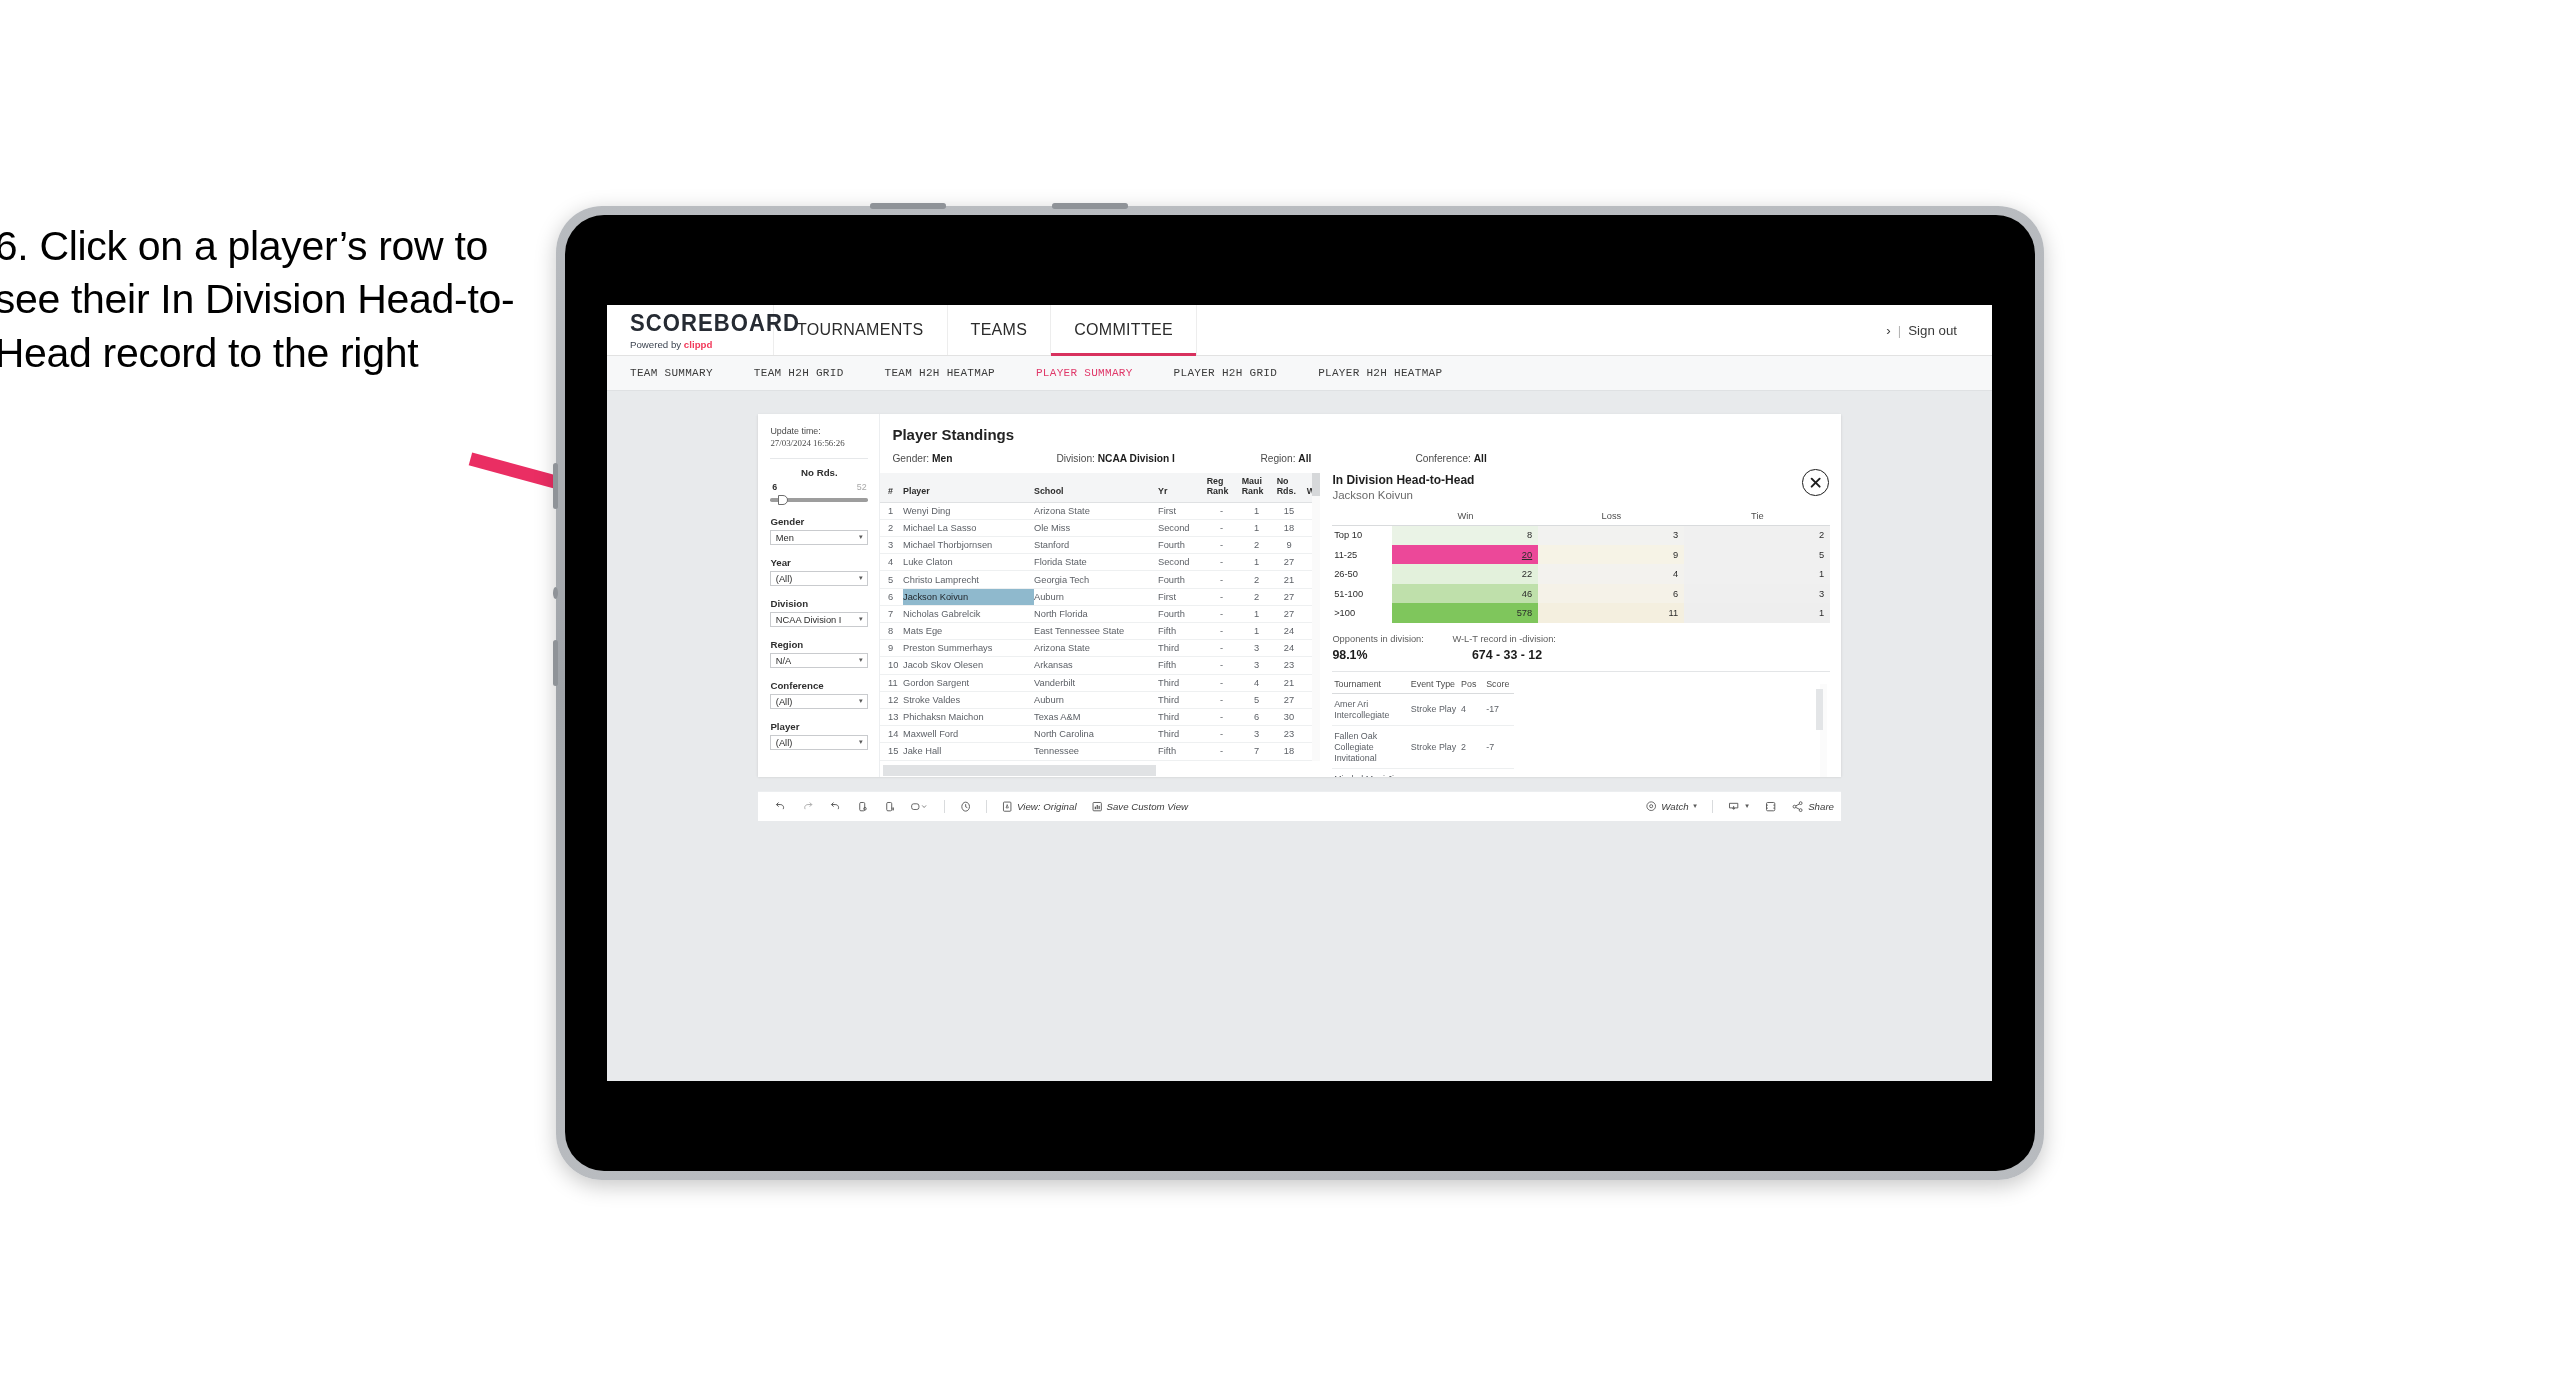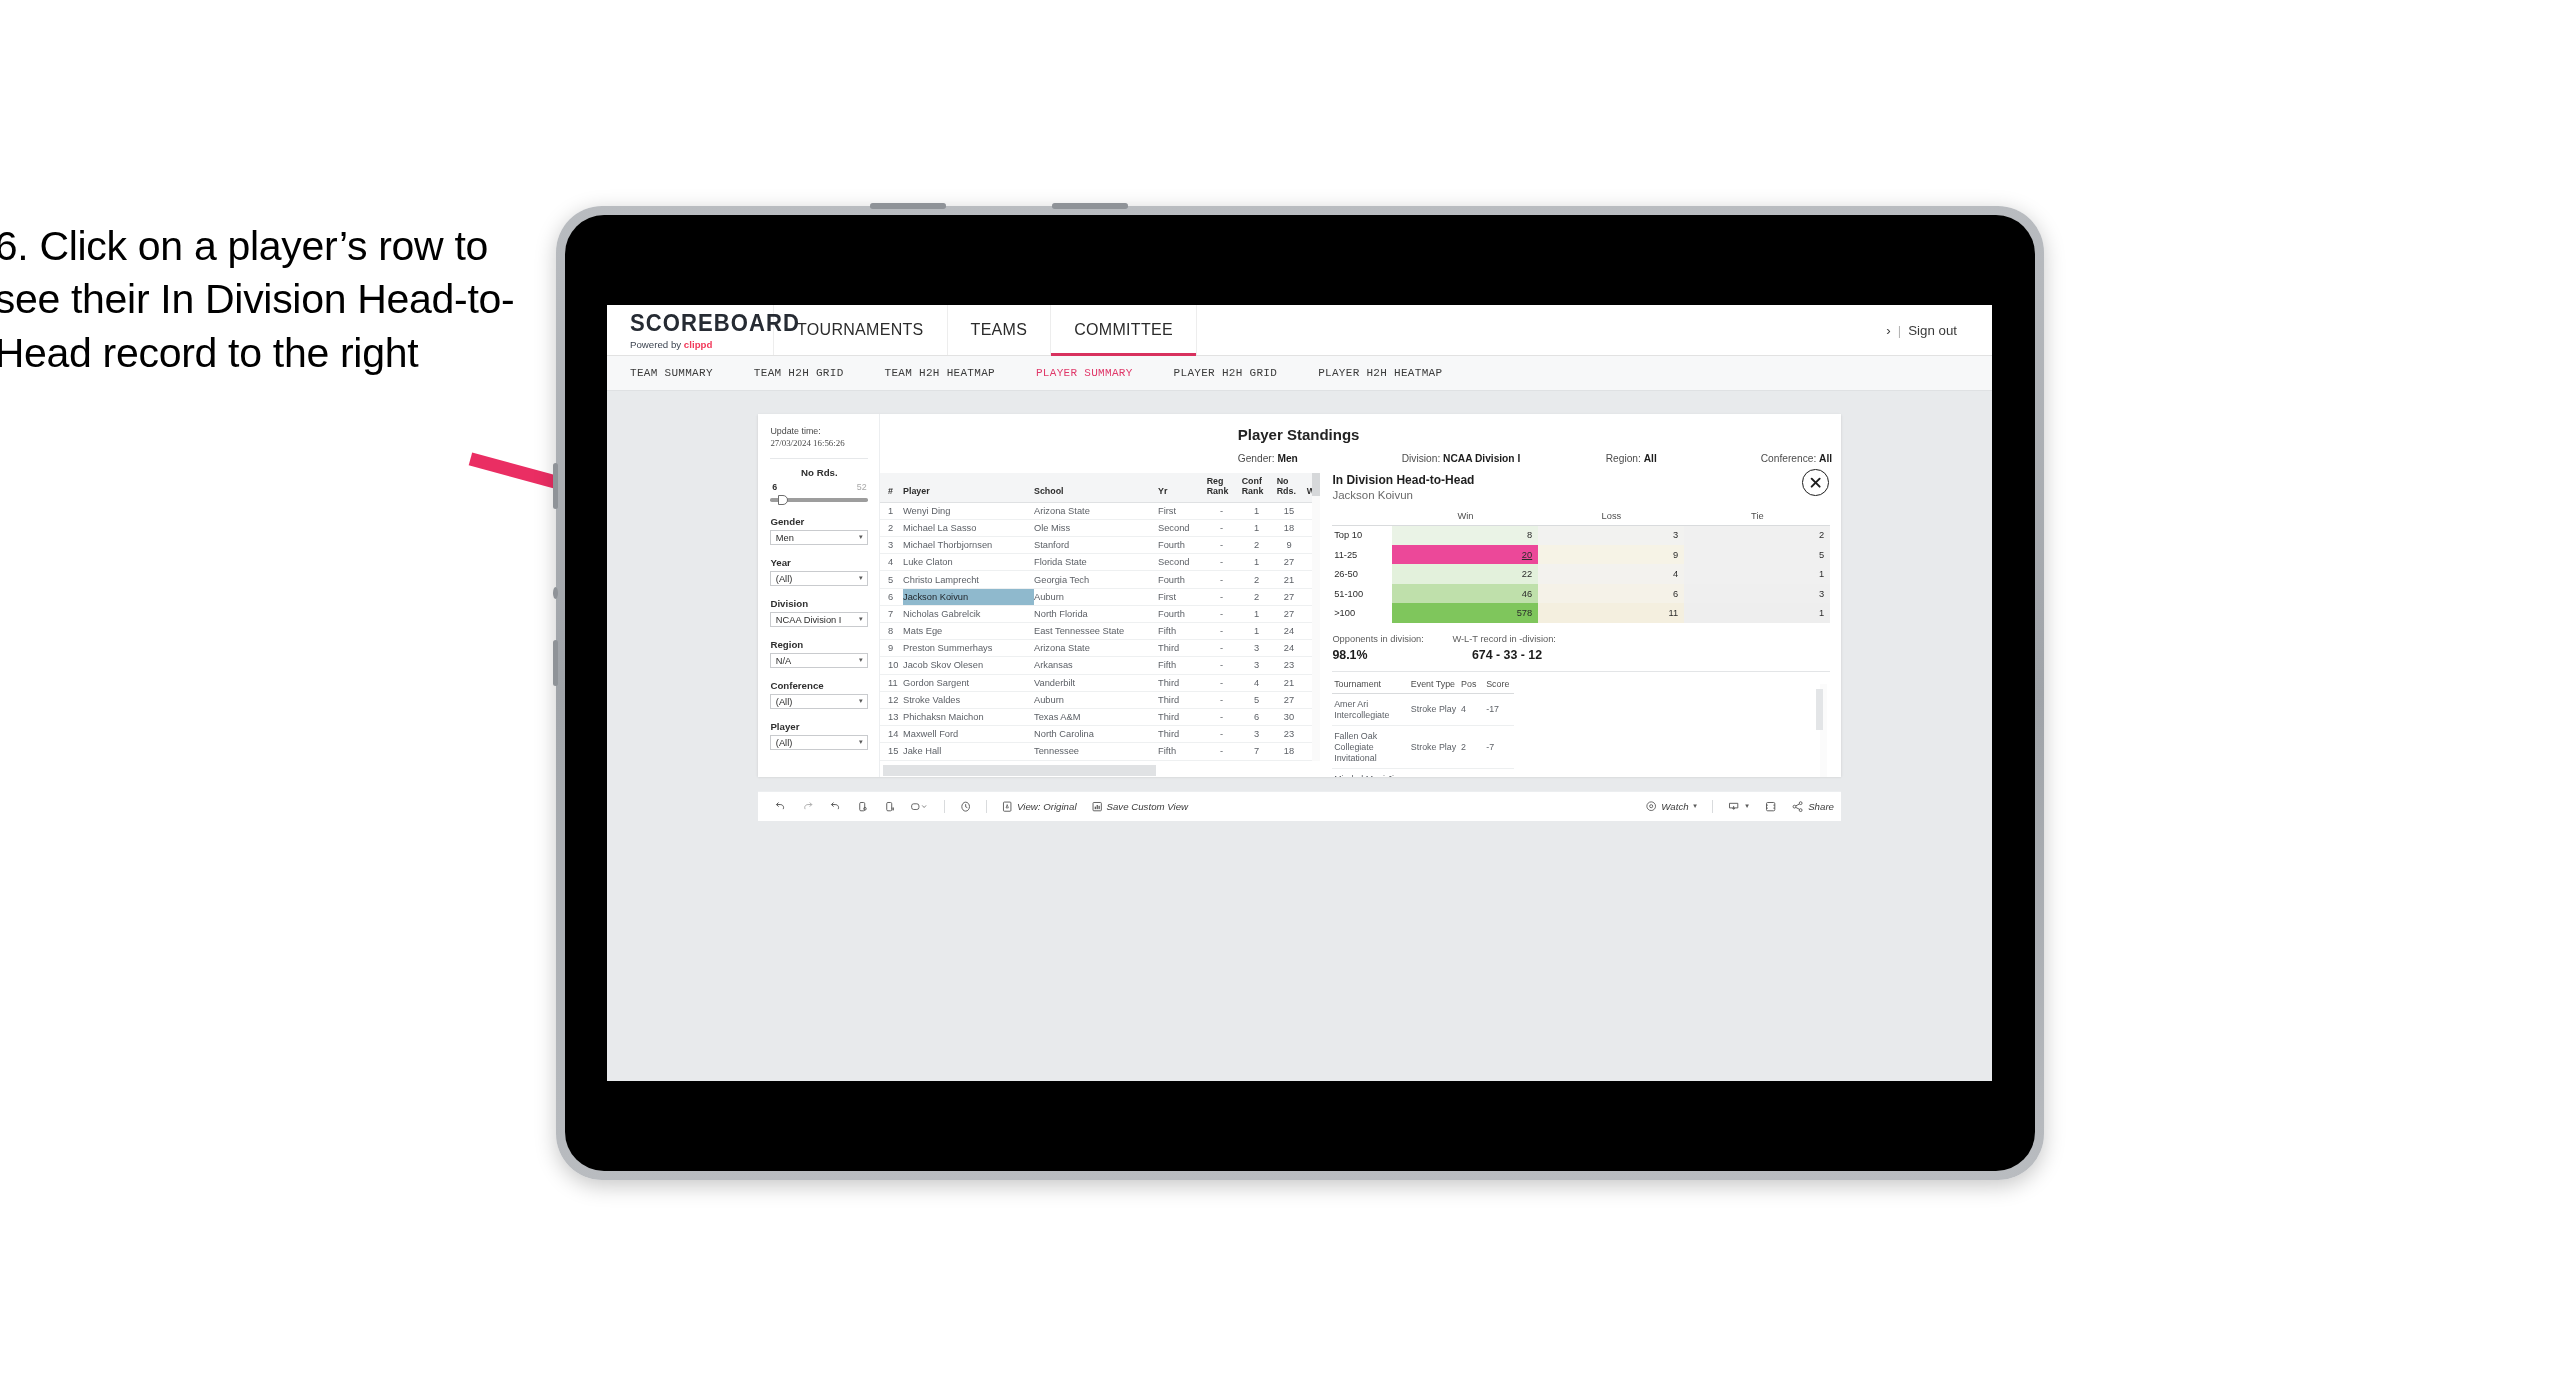--- a/index.html
+++ b/index.html
@@ -119,21 +119,21 @@
   .fgroup { margin-bottom: 11.5px; }
   .flabel { font-size:9.7px; font-weight:bold; color:#2f2f2f; margin-bottom:3.5px; }
   .fselect {
     height:15px; border:0.9px solid #c9cbce; background:#fff;
     display:flex; align-items:center; justify-content:space-between;
     padding:0 3.5px 0 4.4px; font-size:9.3px; color:#2b2b2b; cursor:pointer;
   }
   .caret { font-size:6.2px; color:#5b5b5b; line-height:1; }
 
   
-  #main { flex:1; display:flex; flex-direction:column; min-width:0;align-items:flex-end; }
+  #main { flex:1; display:flex; flex-direction:column; min-width:0; }
   #main-head { padding: 12.4px 0 0 12.4px; }
   #ps-title { font-size:15px; font-weight:bold; color:#232323; }
   #ps-meta { display:flex; font-size:10.2px; color:#4c4c4c; margin-top:9.7px; padding-right:8.9px; }
   #ps-meta .m { white-space:nowrap; }
   #ps-meta .m b { color:#1c1c1c; }
   #ps-meta .m1 { width: 164px; }
   #ps-meta .m2 { width: 204px; }
   #ps-meta .m3 { width: 155px; }
 
   #panes { flex:1; display:flex; min-height:0; padding-top:8.9px; }
@@ -361,21 +361,21 @@
               <div id="standings">
                 <div id="st-scroll">
                   <table class="st">
                     <thead>
                       <tr>
                         <th class="c-num"><span>#</span></th>
                         <th class="c-player"><span>Player</span></th>
                         <th class="c-school"><span>School</span></th>
                         <th class="c-yr"><span>Yr</span></th>
                         <th class="c-reg"><span>Reg</span><br><span>Rank</span></th>
-                        <th class="c-conf"><span>Conf</span><br><span>Rank</span></th>
+                        <th class="c-conf"><span>Maui</span><br><span>Rank</span></th>
                         <th class="c-rds"><span>No</span><br><span>Rds.</span></th>
                         <th class="c-wins"><span>Wins</span></th>
                       </tr>
                     </thead>
                     <tbody id="st-body">
                         <tr>
                           <td class="c-num">1</td>
                           <td class="c-player">Wenyi Ding</td>
                           <td class="c-school">Arizona State</td>
                           <td class="c-yr">First</td>

